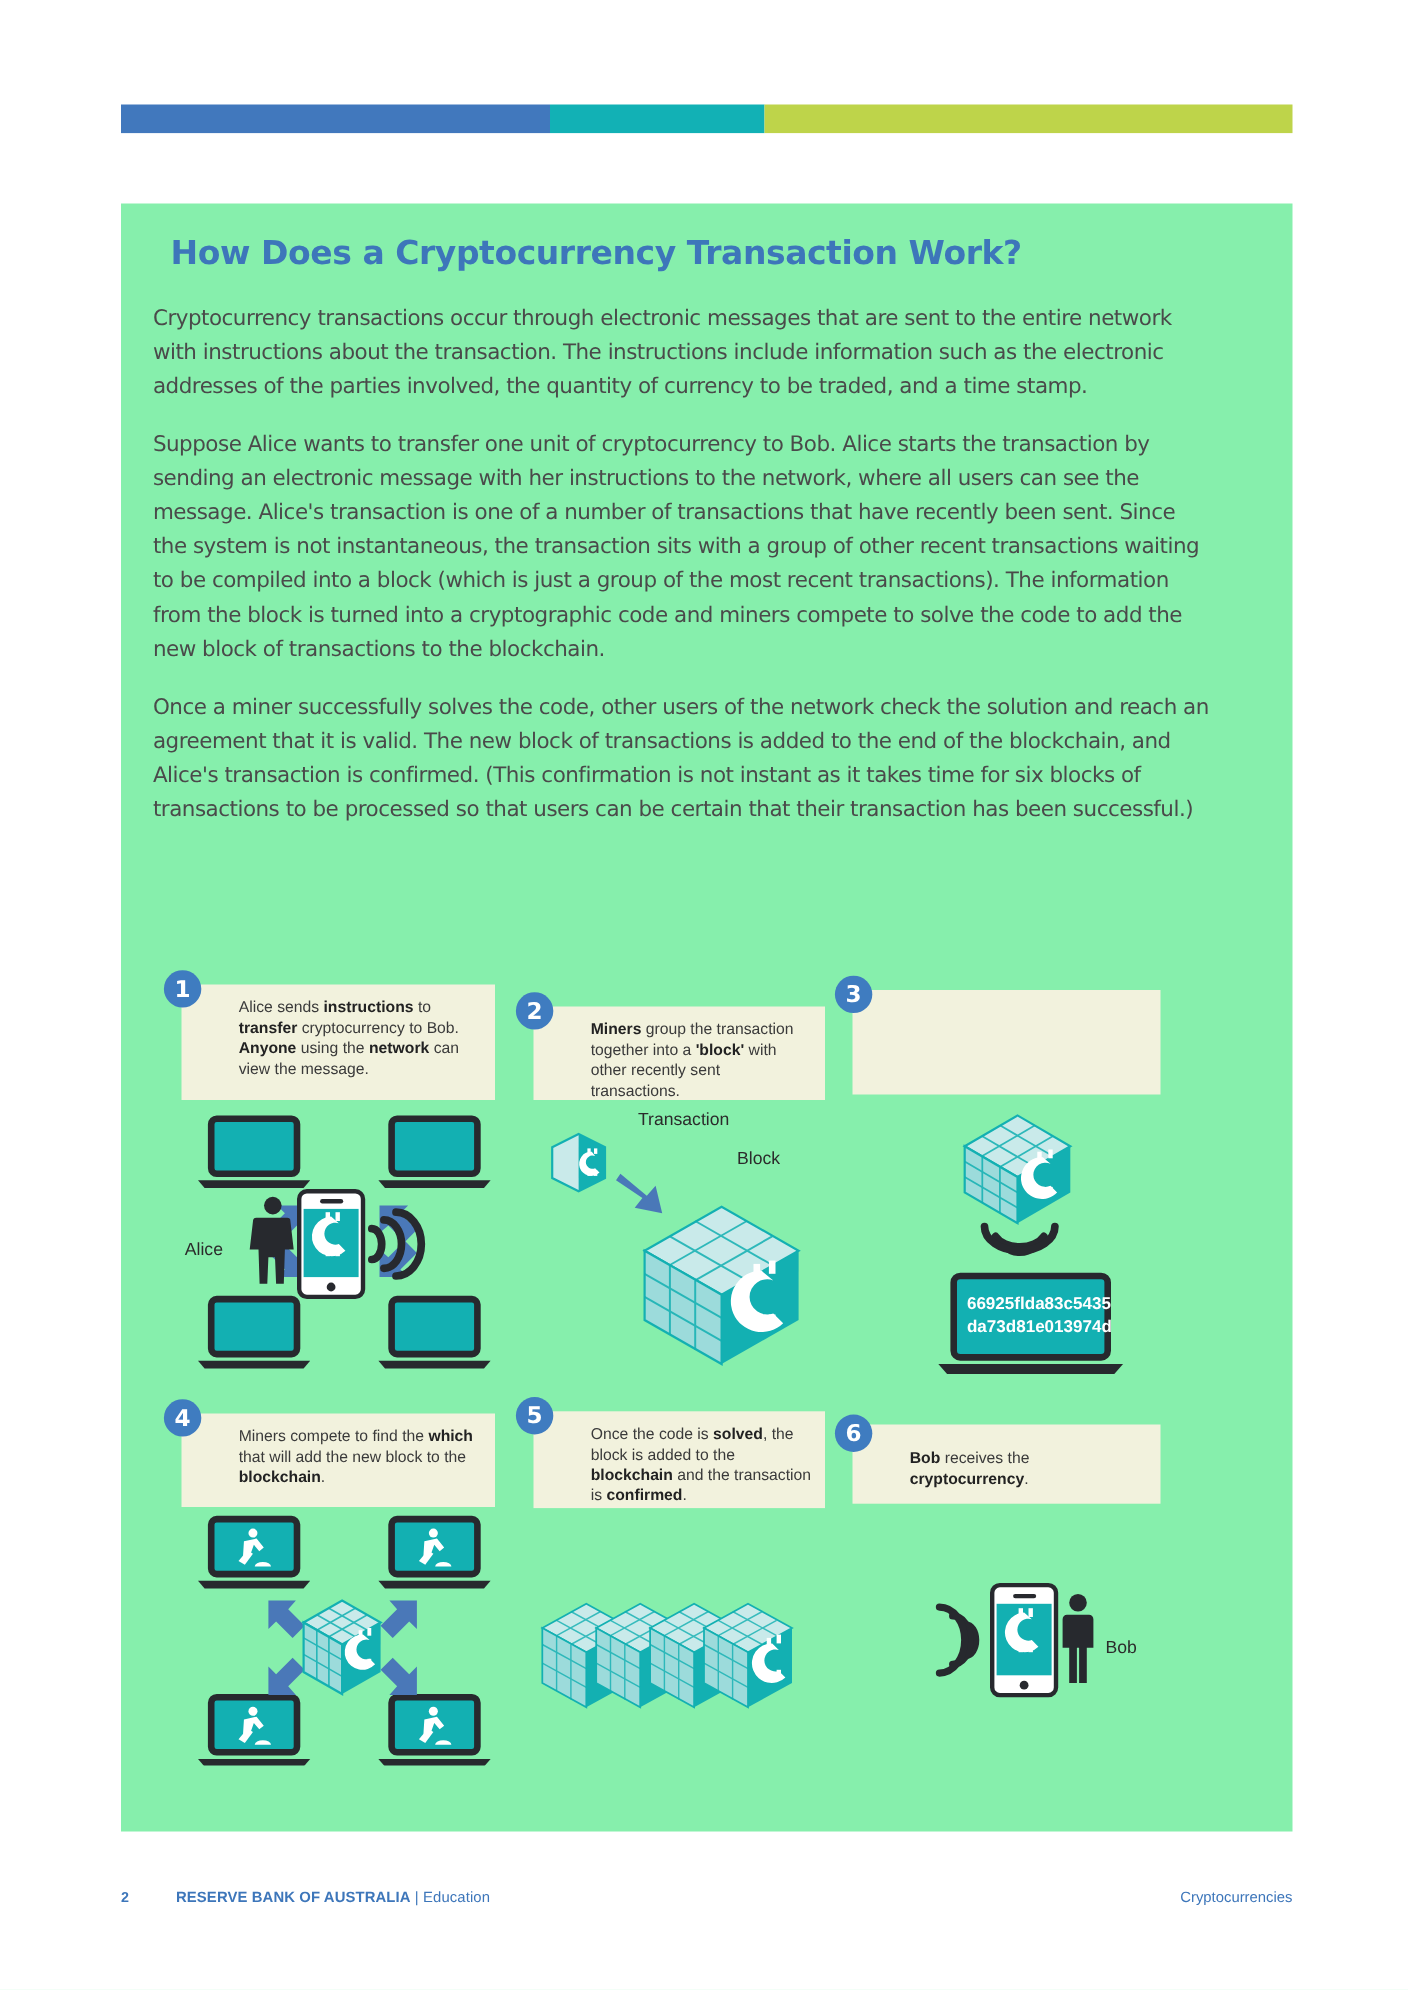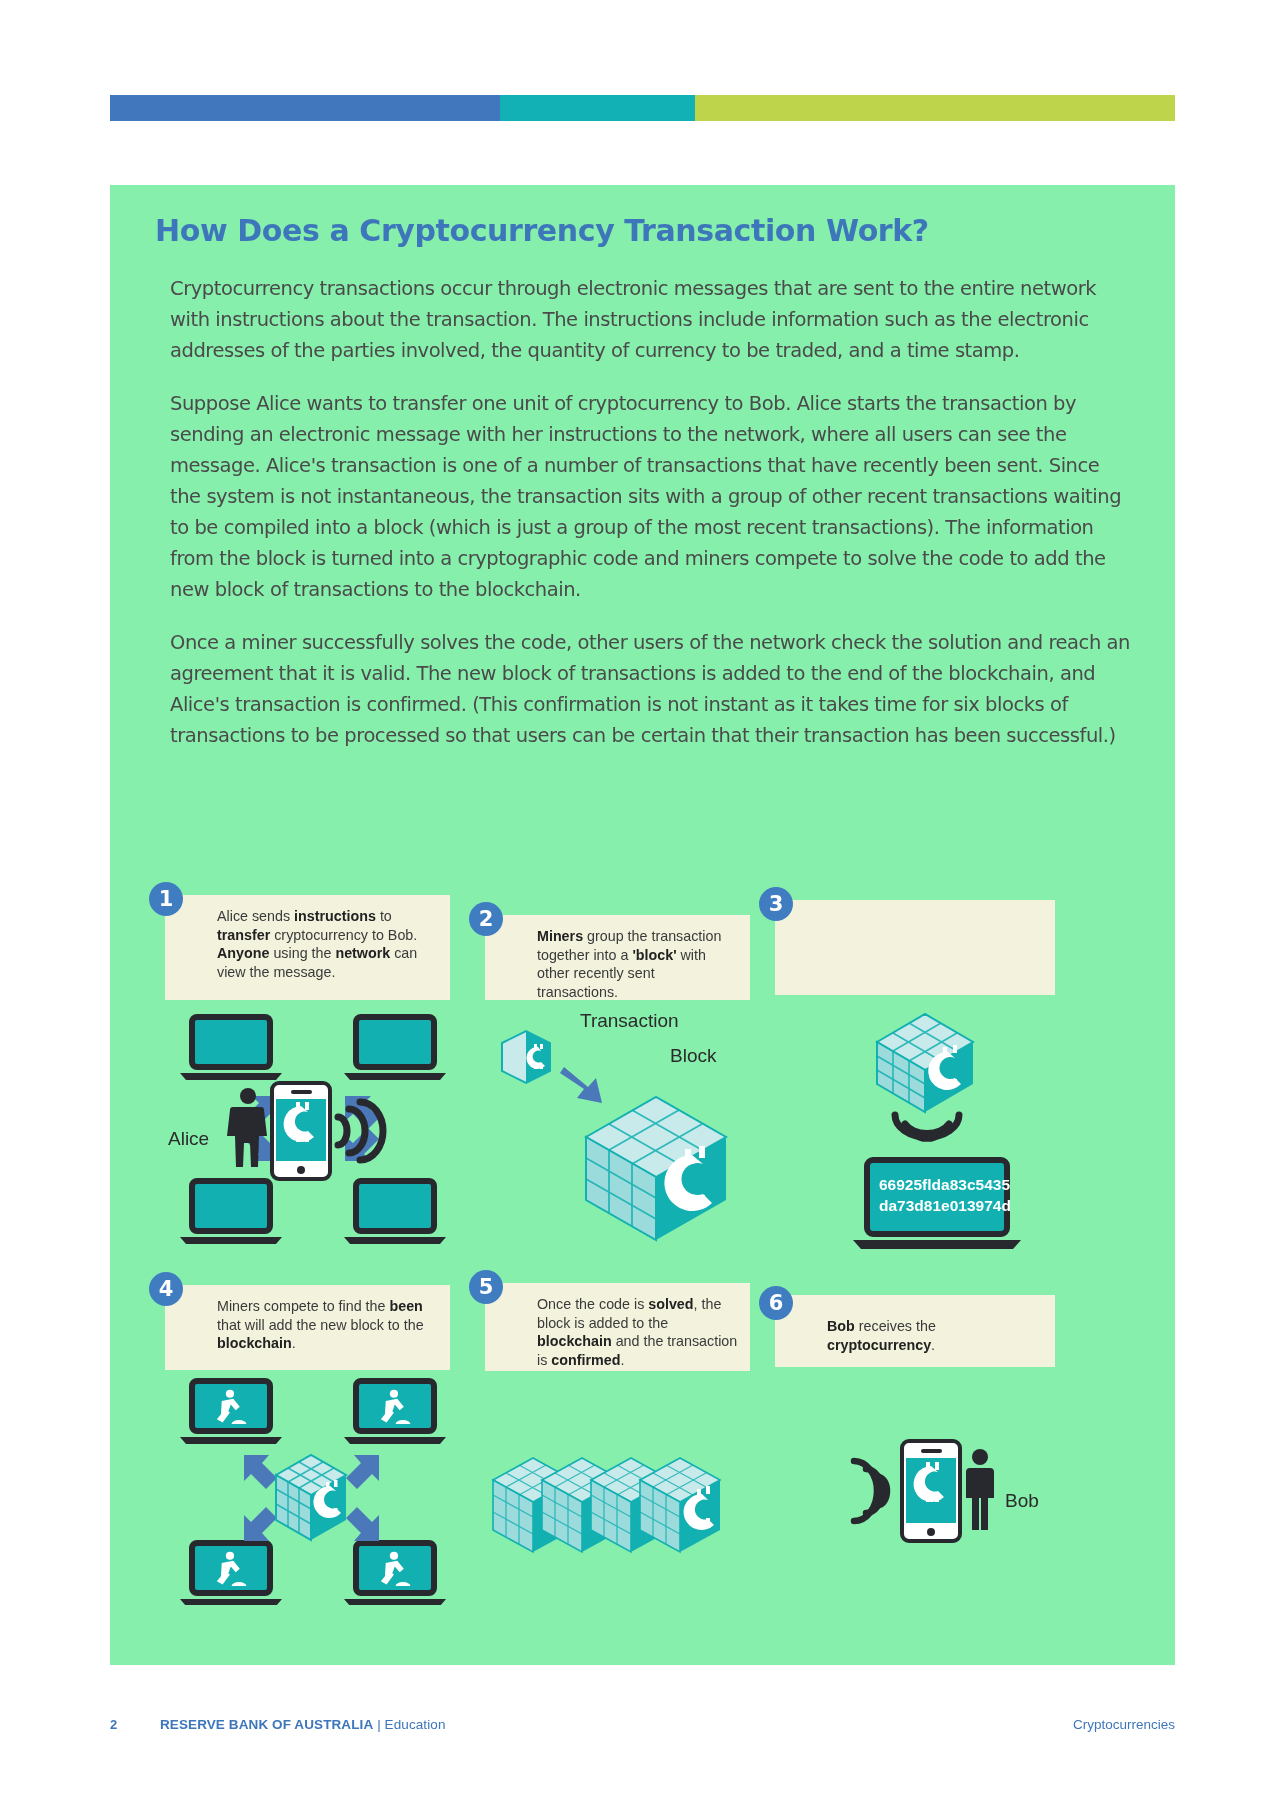--- a/index.html
+++ b/index.html
@@ -26,21 +26,21 @@
     background:#86efac;
   }
 
   
   .page-title {
     position:absolute; left:45px; top:28px;
     font-family:"DejaVu Sans", sans-serif;
     font-size:30px; font-weight:bold; letter-spacing:-0.4px;
     color:#3d76ba;
   }
-  .copy { position:absolute; left:60px; top:88px; width:960px; }
+  .copy { position:absolute; left:29px; top:88px; width:960px; }
   .copy p {
     margin:0 0 22px 0;
     font-family:"DejaVu Sans", sans-serif;
     font-size:19.5px; line-height:31px; color:#4a4a4a;
     letter-spacing:-0.45px;
   }
 
   
   .info { position:absolute; left:30px; top:690px; width:1005px; }
 
@@ -61,21 +61,21 @@
     font-size:21px; font-weight:bold;
     display:flex; align-items:center; justify-content:center;
     line-height:1;
   }
 
   .dgram { position:absolute; }
 
   .label-txt {
     position:absolute;
     font-family:"Liberation Sans", sans-serif;
-    font-size:19px; color:#2b2b2b;
+    font-size:16px; color:#2b2b2b;
     white-space:nowrap;
   }
 
   
   .footer { position:absolute; left:0; top:1717px; width:1280px; }
   .footer .pg {
     position:absolute; left:110px; top:0;
     font-size:13px; font-weight:bold; color:#3d76ba;
     font-family:"Liberation Sans", sans-serif;
   }
@@ -269,21 +269,21 @@
       <g>
         <rect x="52" y="160" width="140" height="74" rx="6" fill="#13b0b2" stroke="#27292e" stroke-width="6"></rect>
         <path d="M38 240 H206 L198 249 H46 Z" fill="#27292e"></path>
       </g>
       <text x="64" y="190" fill="#ffffff" font-family="Liberation Sans, sans-serif" font-size="15.5" font-weight="bold">66925flda83c5435</text>
       <text x="64" y="211" fill="#ffffff" font-family="Liberation Sans, sans-serif" font-size="15.5" font-weight="bold">da73d81e013974d</text>
     </svg>
 
     <div class="callout" style="left:25px; top:410px; width:285px; height:85px;">
       <div class="step-num">4</div>
-      <span>Miners compete to find the <b>been</b> that will add the new block to the <b>blockchain</b>.</span>
+      <span>Miners compete to find the <b>which</b> that will add the new block to the <b>blockchain</b>.</span>
     </div>
 
     <svg class="dgram" style="left:20px; top:500px;" width="300" height="230" viewBox="0 0 300 230">
 
       <g>
         <rect x="32" y="6" width="78" height="50" rx="5" fill="#13b0b2" stroke="#27292e" stroke-width="6"></rect>
         <path d="M20 62 H122 L116 69 H26 Z" fill="#27292e"></path>
         <g fill="#ffffff" transform="translate(47,13) scale(0.82)">
           <circle cx="28" cy="7" r="5"></circle>
           <path d="M18 16 l14 -3 l8 10 l-5 4 l-6 -7 l-5 14 l-7 -2 z"></path>

